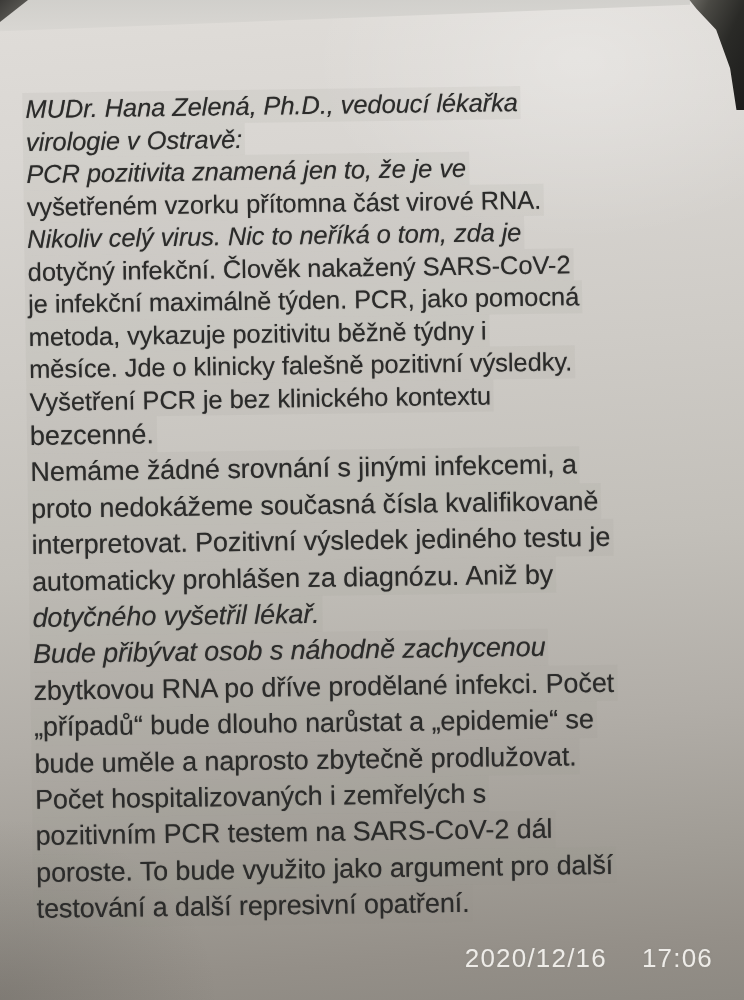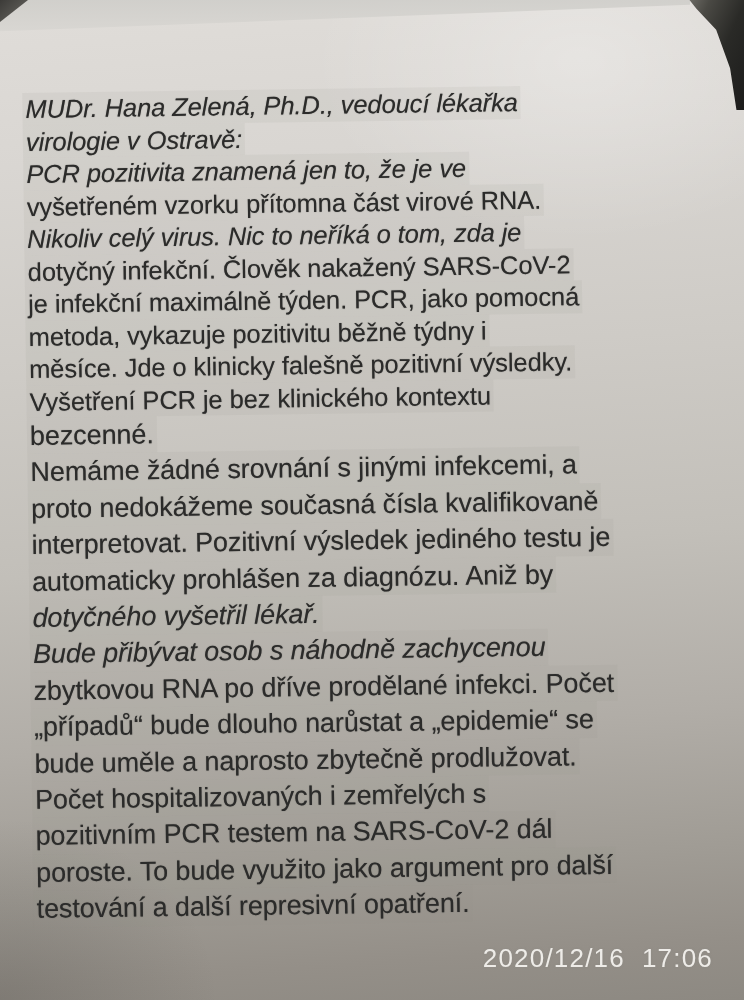--- a/index.html
+++ b/index.html
@@ -65,21 +65,21 @@
     padding: 0 3px;
   }
   
   .line:nth-child(-n+10) { font-size: 25.5px; line-height: 32.5px; }
   .line:nth-child(n+11)  { font-size: 27px;   line-height: 36.4px; }
   .line.italic { font-style: italic; }
   
   .timestamp {
     position: absolute;
     right: 31px; bottom: 26px;
-    display: flex; gap: 17px;
+    display: flex; gap: 35px;
     font-size: 26px;
     letter-spacing: 1.2px;
     color: #eeece8;
     text-shadow: 0 0 2px rgba(140,137,131,0.7);
   }
 </style>
 </head>
 <body>
 
 <div class="photo">

